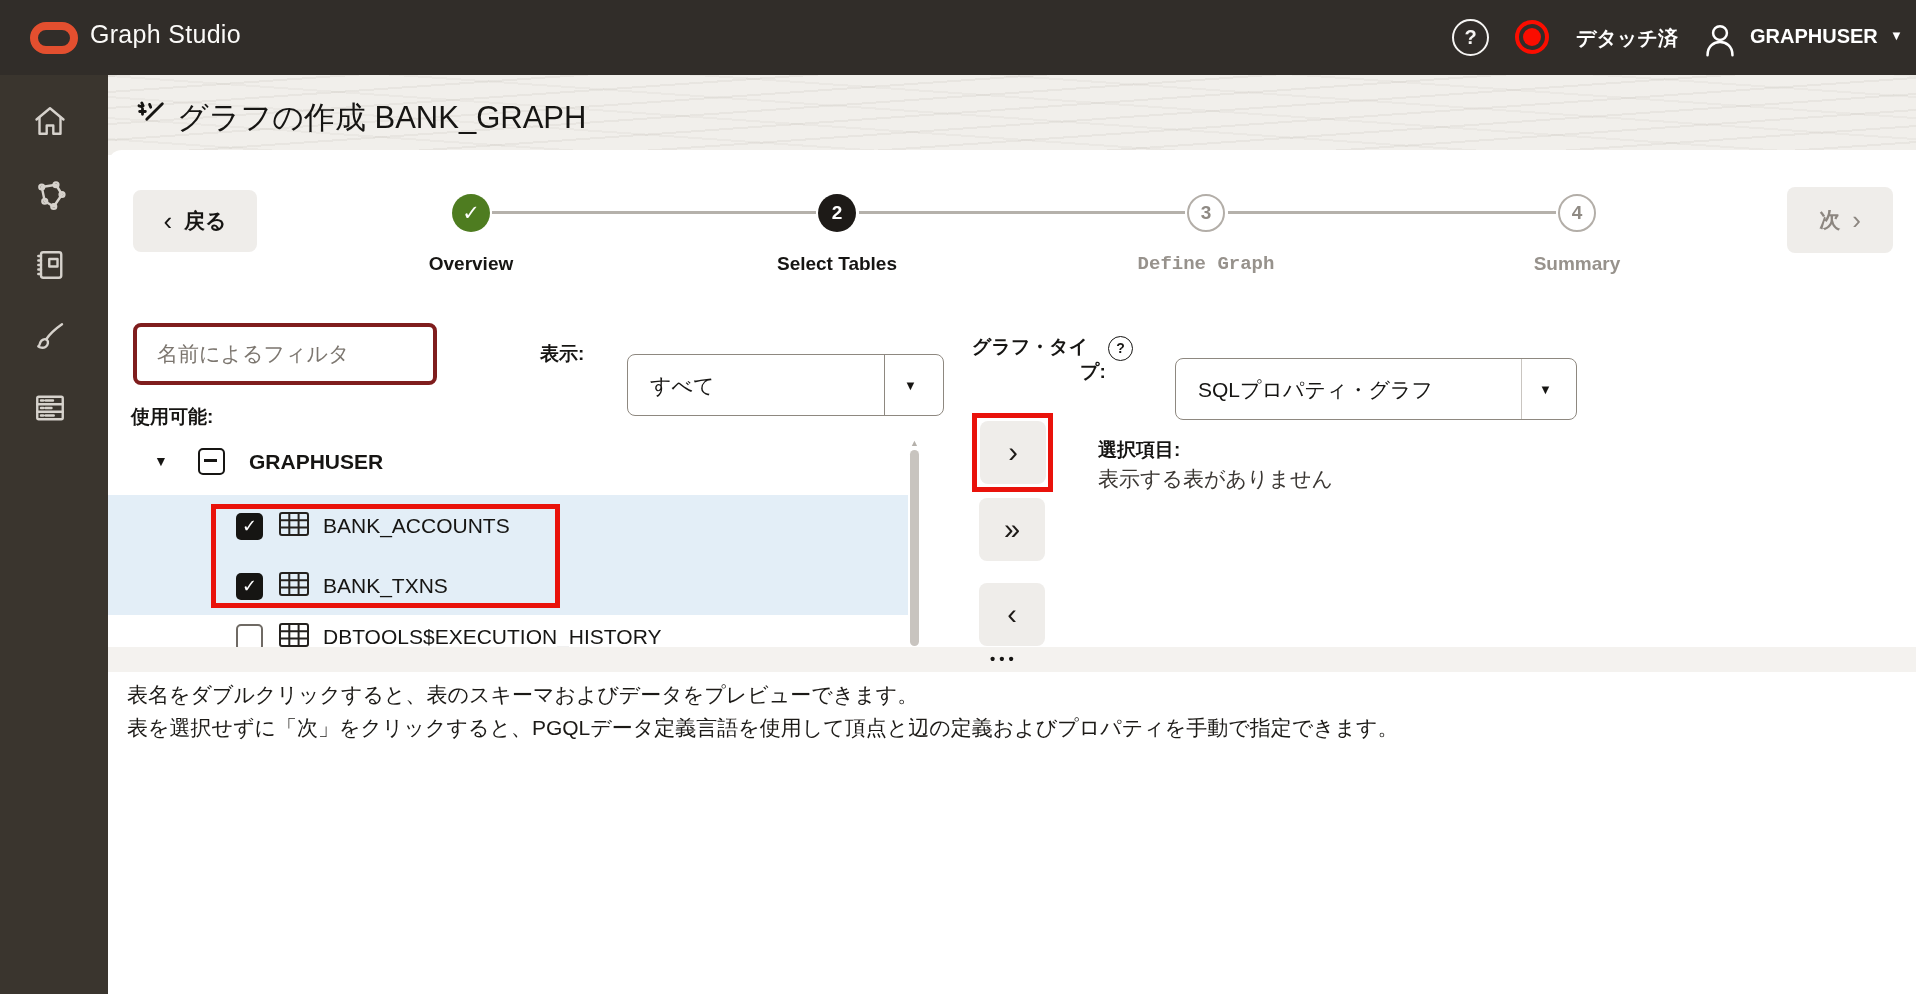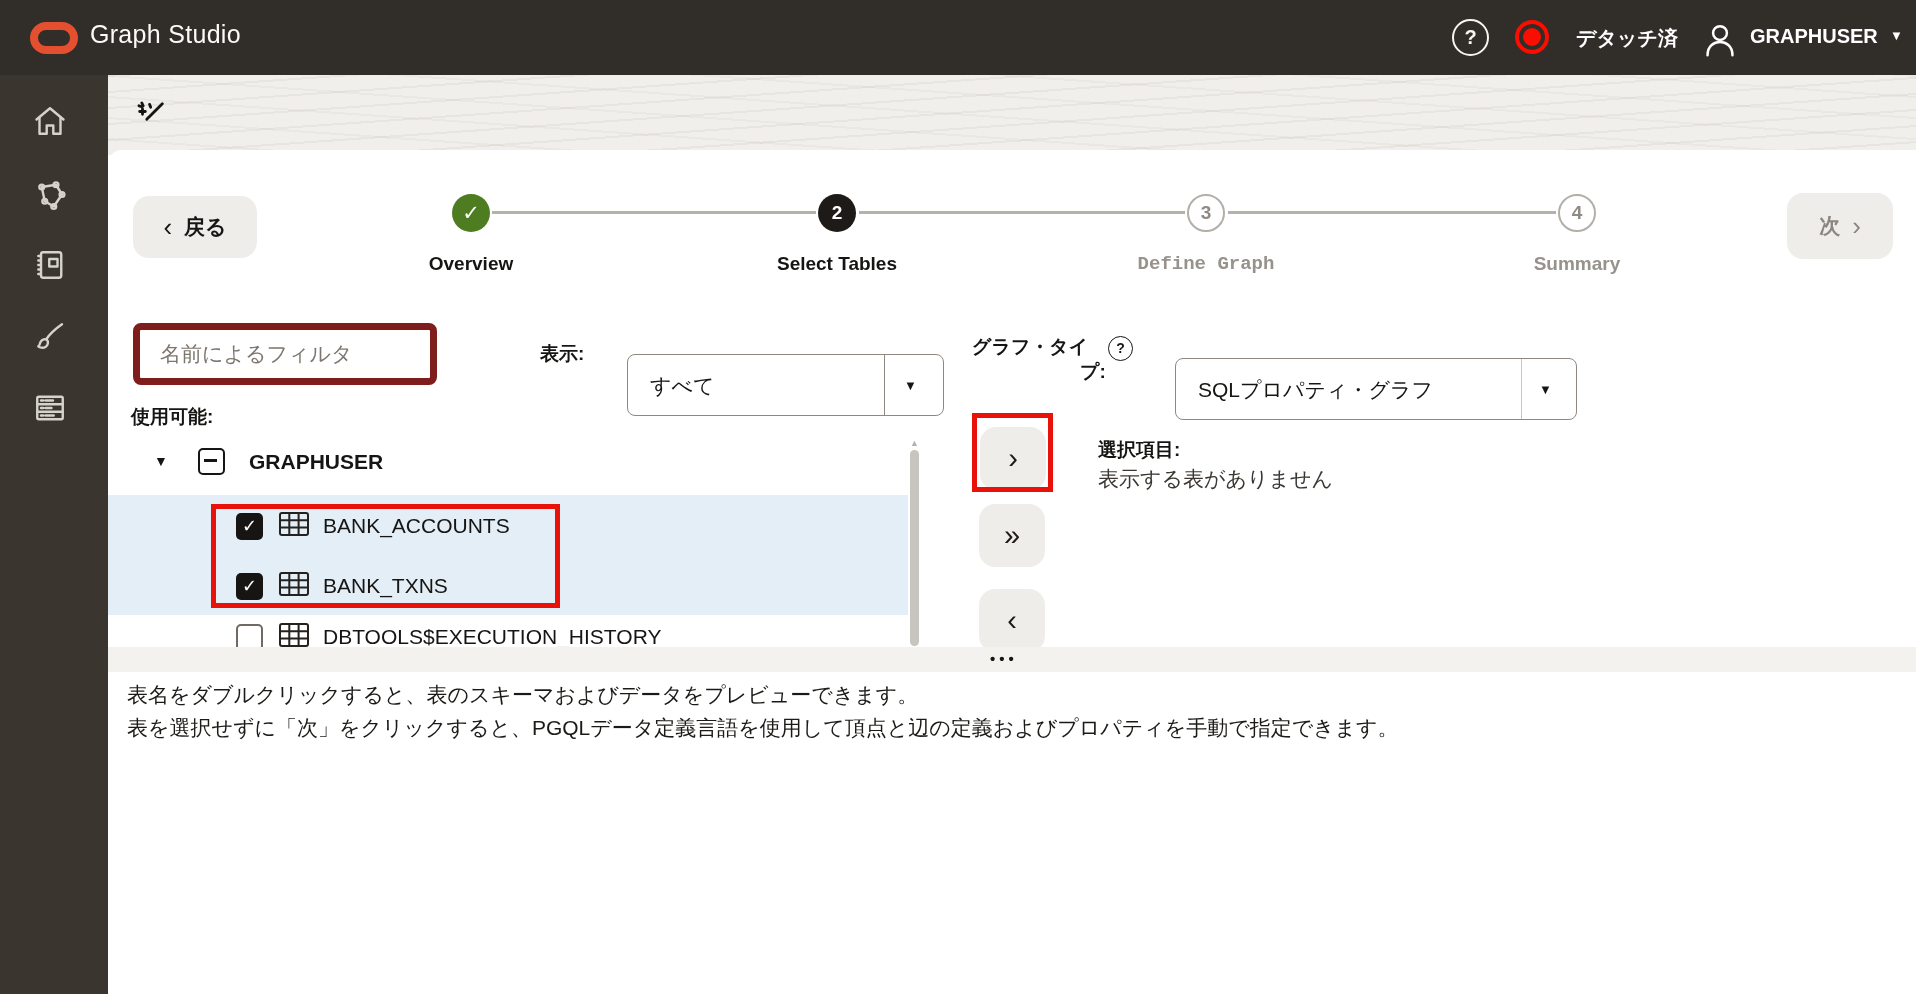--- a/index.html
+++ b/index.html
@@ -33,36 +33,36 @@
     background:
       repeating-linear-gradient(176deg, rgba(110,100,85,.07) 0 2px, transparent 2px 16px),
       repeating-linear-gradient(184deg, rgba(110,100,85,.05) 0 2px, transparent 2px 21px),
       #f1efeb;}
   .card{left:108px;top:150px;width:1808px;height:844px;background:#fff;border-top-left-radius:14px;}
   .page-title{left:177px;top:97px;font-size:31px;color:#161513;}
   .wand{left:134px;top:98px;}
   .wand svg{stroke:#161513;fill:none;stroke-width:2;stroke-linecap:round;}
 
   
-  .btn{background:#efedea;border:none;border-radius:16px;cursor:pointer;
-    font-family:inherit;color:#161513;margin-top:6px;}
+  .btn{background:#efedea;border:none;border-radius:8px;cursor:pointer;
+    font-family:inherit;color:#161513;}
   .back-btn{left:133px;top:190px;width:124px;height:62px;font-size:21px;font-weight:700;}
   .back-btn .chev{font-size:26px;font-weight:400;margin-right:12px;vertical-align:-2px;}
   .next-btn{left:1787px;top:187px;width:106px;height:66px;font-size:21px;font-weight:700;color:#8c8680;}
   .next-btn .chev{font-size:26px;font-weight:400;margin-left:12px;vertical-align:-2px;}
   .conn{top:211px;height:3px;background:#b5b1ab;}
   .step-circ{top:194px;width:38px;height:38px;border-radius:50%;text-align:center;cursor:pointer;}
   .step-done{background:#4e7c20;color:#fff;font-size:21px;line-height:38px;font-weight:700;}
   .step-active{background:#1d1a17;color:#fff;font-size:19px;line-height:38px;font-weight:700;}
   .step-todo{background:#fff;border:2.5px solid #b3aea8;color:#8f8a84;font-size:19px;line-height:33px;font-weight:700;}
   .step-label{top:253px;font-size:19px;font-weight:700;text-align:center;width:220px;}
   .lbl-dark{color:#161513;} .lbl-gray{color:#97928c;}
 
   
-  .filter-input{left:133px;top:323px;width:304px;height:62px;border:7px solid #7f1d1d;border-radius:8px;
+  .filter-input{left:133px;top:323px;width:304px;height:62px;border:4px solid #7f1d1d;border-radius:8px;
     padding:0 20px;font-size:21px;font-family:inherit;color:#161513;outline:none;}
   .filter-input::placeholder{color:#7c766f;}
   .show-label{left:540px;top:341px;font-size:19px;font-weight:700;}
   .dropdown{border:1px solid #8e8880;border-radius:8px;background:#fff;cursor:pointer;margin-top:31px;}
   .dd-show{left:627px;top:323px;width:317px;height:62px;}
   .dd-show .dd-text{position:absolute;left:22px;top:17px;font-size:21px;}
   .dd-show .dd-sep{position:absolute;left:256px;top:0;width:1px;height:60px;background:#8e8880;}
   .dd-show .dd-caret{position:absolute;left:276px;top:23px;font-size:13px;}
   .gt-line1{left:972px;top:334px;font-size:19px;font-weight:700;}
   .gt-line2{left:1080px;top:359px;font-size:19px;font-weight:700;}
@@ -167,20 +167,21 @@
   <div class="abs banner"></div>
   <div class="abs card"></div>
   <div class="abs wand">
     <svg width="34" height="34" viewBox="0 0 24 24">
       <path d="M9 15 L20 4"></path>
       <path d="M6 7.5 L6 11.5 M4 9.5 L8 9.5"></path>
       <path d="M5.5 3.5 L6.5 5.5 M3.5 5.5 L5.5 6.2"></path>
       <path d="M11 4.5 L11.8 6.5"></path>
     </svg>
   </div>
+  <div class="abs page-title">グラフの作成 BANK_GRAPH</div>
 
   <button class="abs btn back-btn">
     <span class="chev">‹</span><span>戻る</span>
   </button>
   <button class="abs btn next-btn">
     <span>次</span><span class="chev">›</span>
   </button>
 
   <div class="abs conn" style="left:492px;width:324px;"></div>
   <div class="abs conn" style="left:859px;width:326px;"></div>

